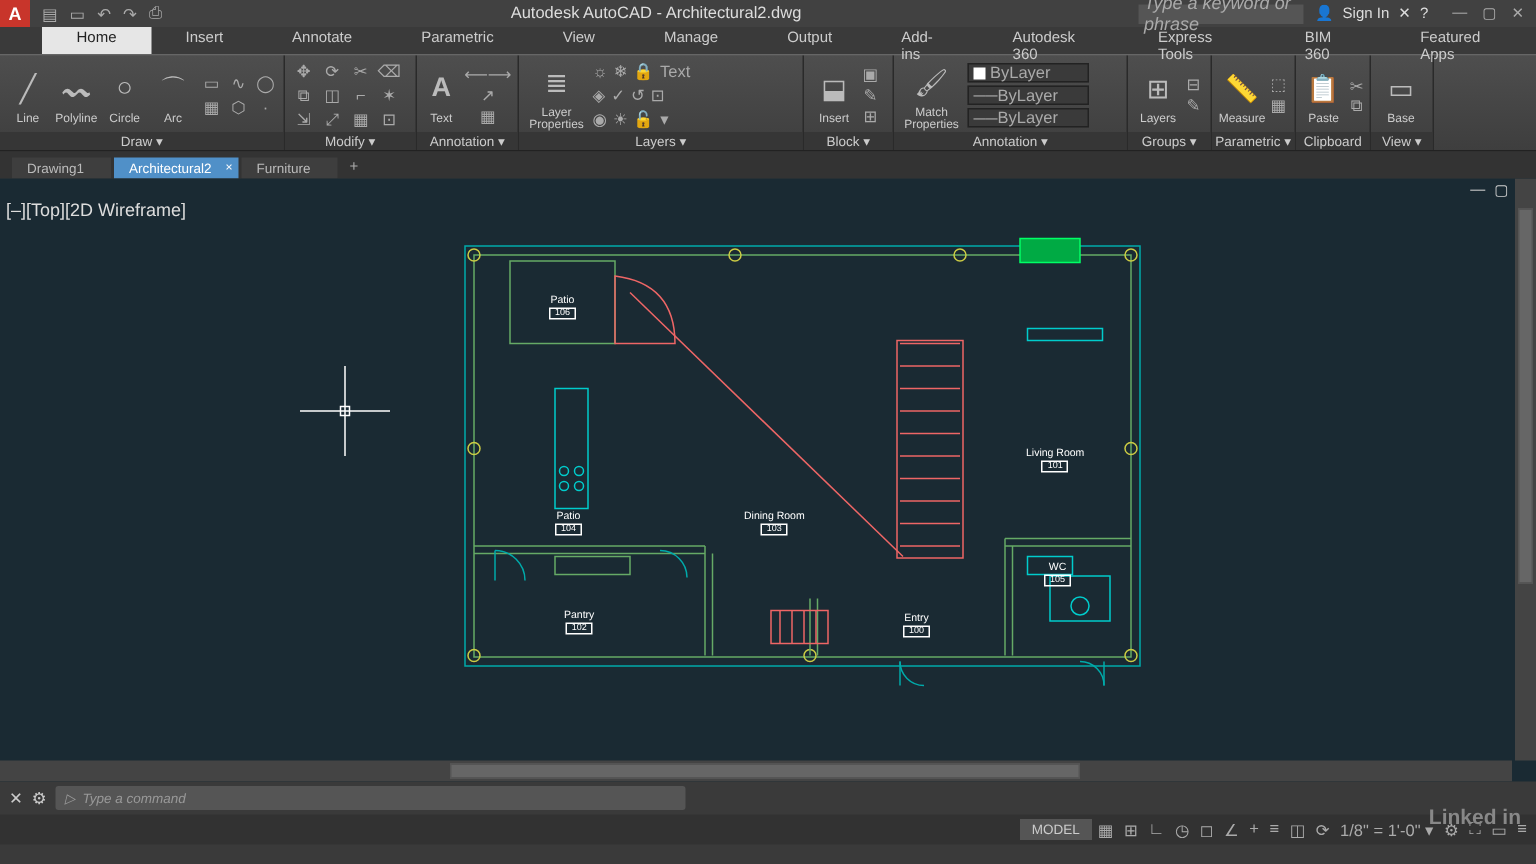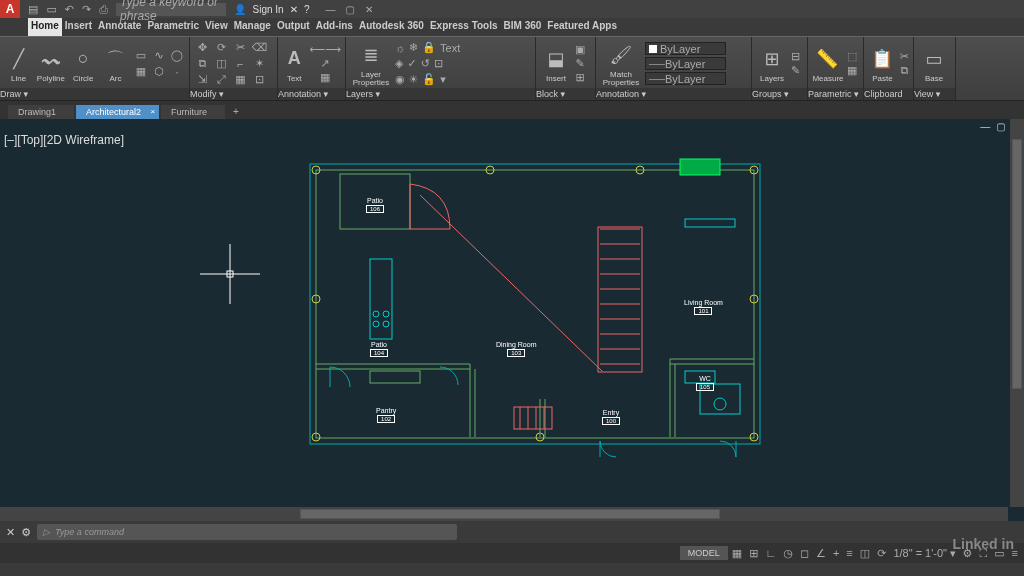--- a/index.html
+++ b/index.html
@@ -10,28 +10,28 @@
 .titlebar .logo { width:20px; height:18px; background:#c8352b; color:#fff; display:flex; align-items:center; justify-content:center; font-weight:bold; font-size:12px; }
 .titlebar .qat { display:flex; gap:8px; padding:0 8px; }
 .titlebar .qat span { color:#aaa; font-size:11px; }
 .titlebar .apptitle { flex:1; text-align:center; color:#ddd; font-size:11px; }
 .titlebar .search { width:110px; height:13px; background:#555; font-size:12px; color:#aaa; padding:0 4px; font-style:italic; display:flex; align-items:center; }
 .titlebar .signin { display:flex; gap:6px; padding:0 8px; color:#ddd; font-size:10px; align-items:center; }
 .titlebar .wincontrols { display:flex; gap:10px; padding:0 8px; color:#aaa; font-size:10px; }
 
 
 .ribtabs { height:18px; background:#3a3a3a; display:flex; padding-left:28px; font-size:10px; }
-.ribtabs span { padding:2px 3px; color:#ccc;font-weight:bold; }
+.ribtabs span { padding:2px 23px; color:#ccc; }
 .ribtabs span.active { background:#e6e6e6; color:#222; }
 
 
 .ribbon { height:65px; background:linear-gradient(#4e4e4e,#3e3e3e); border-top:1px solid #666; border-bottom:1px solid #222; display:flex; }
 .panel { border-right:1px solid #2a2a2a; display:flex; flex-direction:column; justify-content:space-between; padding:2px 4px 0 4px; }
 .panel .tools { display:flex; align-items:center; gap:3px; flex:1; }
-.panel .plabel { text-align:left; font-size:9px; color:#ccc; background:#363636; margin:0 -4px; padding:1px 0; }
+.panel .plabel { text-align:center; font-size:9px; color:#ccc; background:#363636; margin:0 -4px; padding:1px 0; }
 .bigbtn { display:flex; flex-direction:column; align-items:center; justify-content:center; width:32px; gap:2px; }
 .bigbtn .ic { font-size:18px; color:#bbb; height:28px; display:flex; align-items:center; }
 .bigbtn .lbl { font-size:8px; color:#ccc; text-align:center; line-height:1; }
 .smgrid { display:grid; grid-template-columns:repeat(3,16px); grid-auto-rows:14px; gap:2px; }
 .smgrid span,.smcol span,.ic2 { font-size:11px; color:#aaa; display:flex; align-items:center; justify-content:center; }
 .smcol { display:flex; flex-direction:column; gap:1px; }
 .pcombo { width:81px; height:13px; background:#3a3a3a; border:1px solid #222; font-size:8px; color:#ccc; padding:0 3px; display:flex; align-items:center; }
 
 
 .filetabs { height:18px; background:#333; display:flex; align-items:flex-end; padding-left:8px; gap:2px; }
@@ -71,20 +71,21 @@
 
 <div class="titlebar">
   <div class="logo">A</div>
   <div class="qat">
     <span>▤</span>
     <span>▭</span>
     <span>↶</span>
     <span>↷</span>
     <span>⎙</span>
   </div>
+  <div class="apptitle">Autodesk AutoCAD - Architectural2.dwg</div>
   <div class="search">Type a keyword or phrase</div>
   <div class="signin">
     <span>👤</span>
     <span>Sign In</span>
     <span>✕</span>
     <span>?</span>
   </div>
   <div class="wincontrols">
     <span>—</span>
     <span>▢</span>

